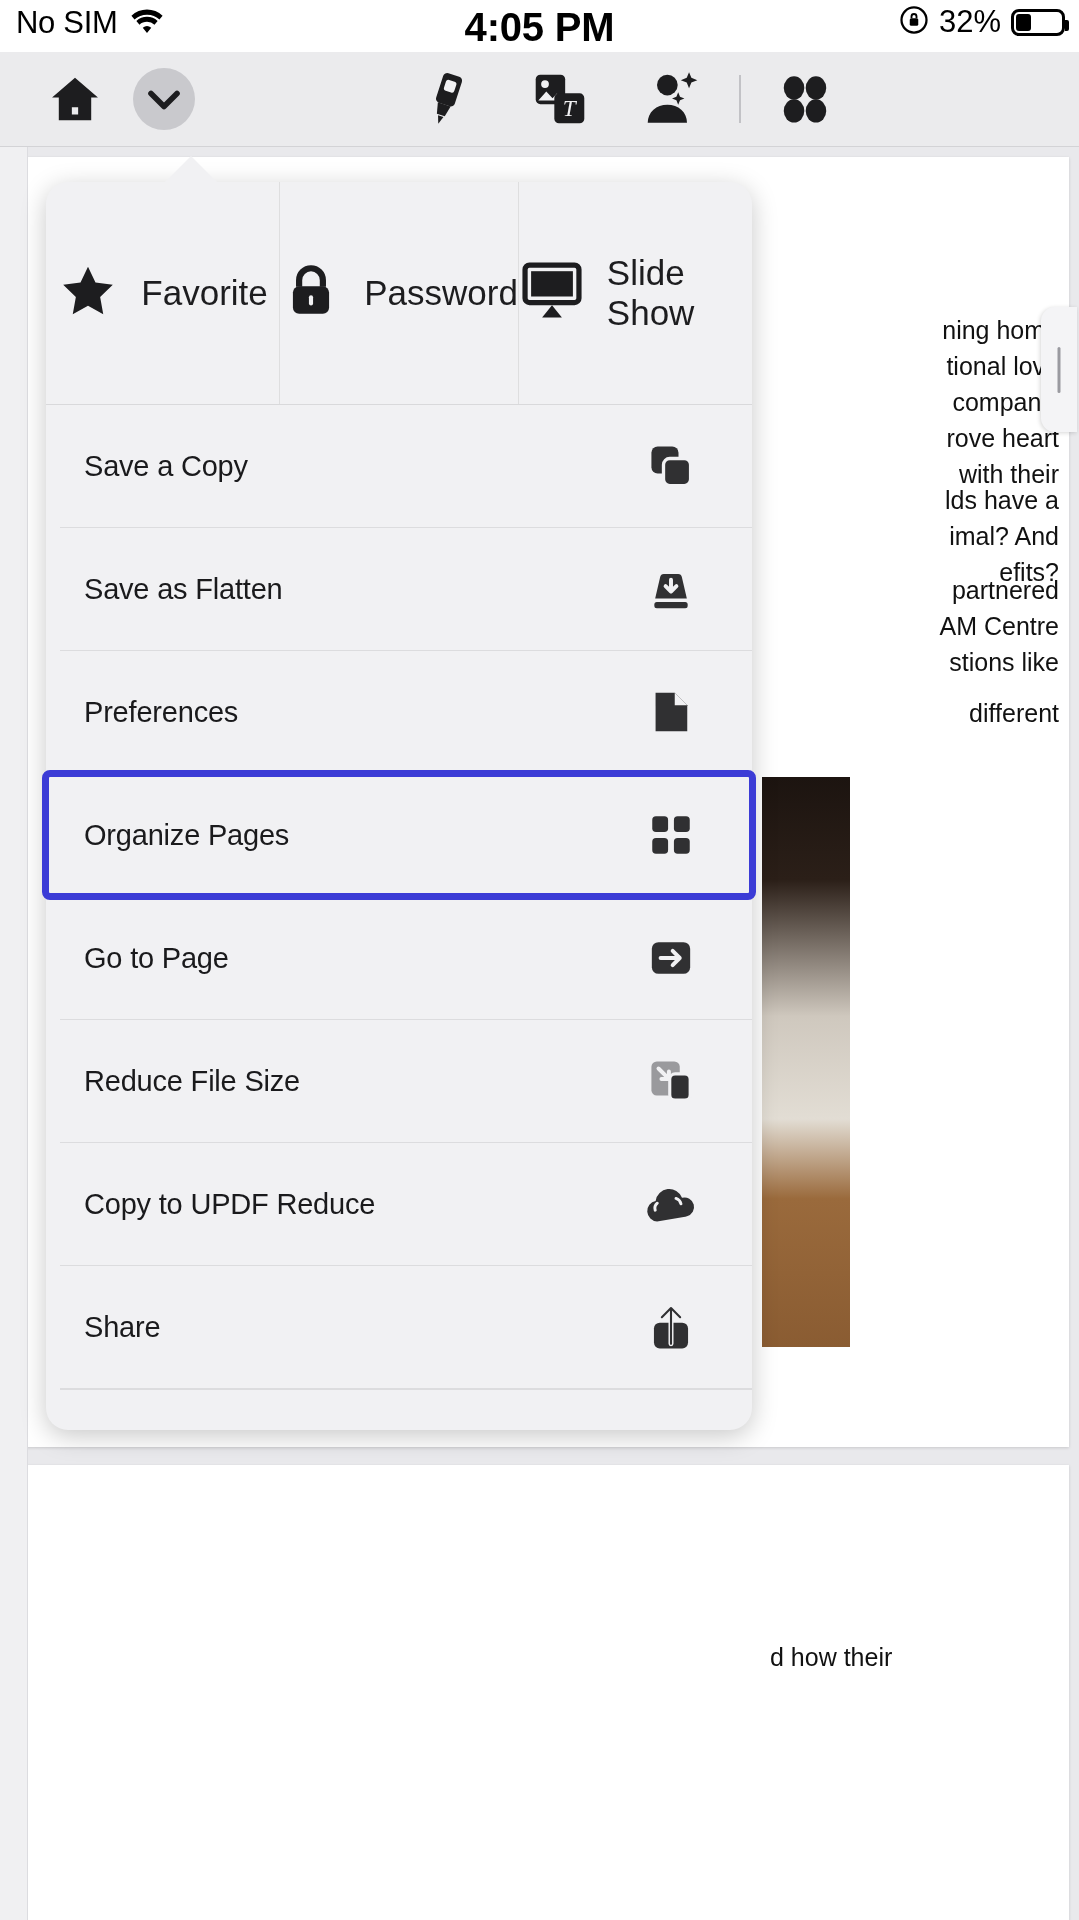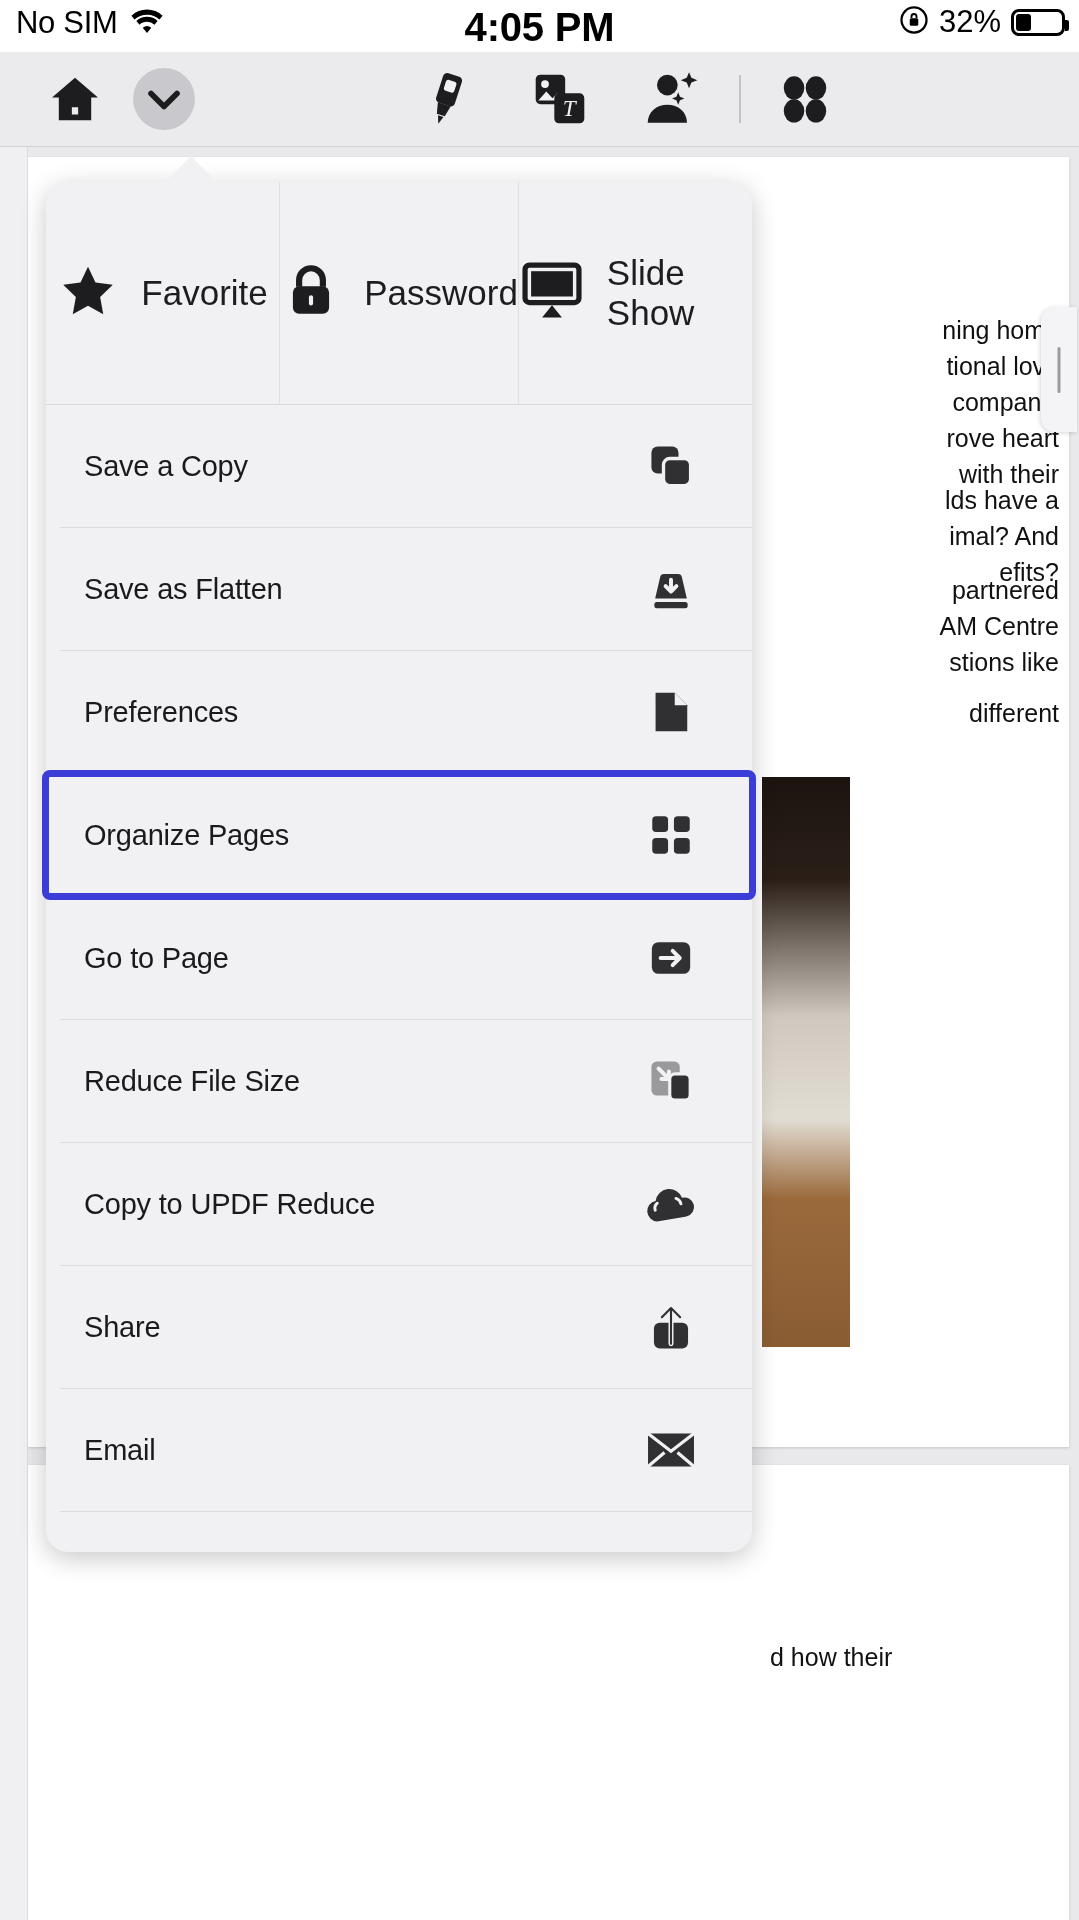--- a/index.html
+++ b/index.html
@@ -403,27 +403,18 @@
       <span class="ricon">
         <svg width="50" height="52" viewBox="0 0 24 25">
           <rect x="3.8" y="10.4" width="16.4" height="12.4" rx="2.8" fill="#303032"></rect>
           <path d="M12 20.6V3.4m0 0L7.6 7.8M12 3.4l4.4 4.4" fill="none" stroke="#f1f1f3" stroke-width="2.4" stroke-linecap="round" stroke-linejoin="round"></path>
           <path d="M12 20.6V3.4m0 0L7.6 7.8M12 3.4l4.4 4.4" fill="none" stroke="#303032" stroke-width="1" stroke-linecap="round" stroke-linejoin="round"></path>
         </svg>
       </span>
     </div>
     <div class="pop-row-sep"></div>
 
-    <div class="pop-row">
-      <span class="label">Email</span>
-      <span class="ricon">
-        <svg width="52" height="44" viewBox="0 0 24 18">
-          <rect x="1.4" y="1.4" width="21.2" height="15.2" rx="1.2" fill="#303032"></rect>
-          <path d="M1.4 1.4L12 9.6l10.6-8.2M1.4 16.6l7.6-6.4M22.6 16.6L15 10.2" fill="none" stroke="#f1f1f3" stroke-width="1.5"></path>
-        </svg>
-      </span>
-    </div>
     <div class="pop-row-sep"></div>
 
     <div class="pop-bottom-round"></div>
   </div>
 
 </div>
 
 </body></html>

